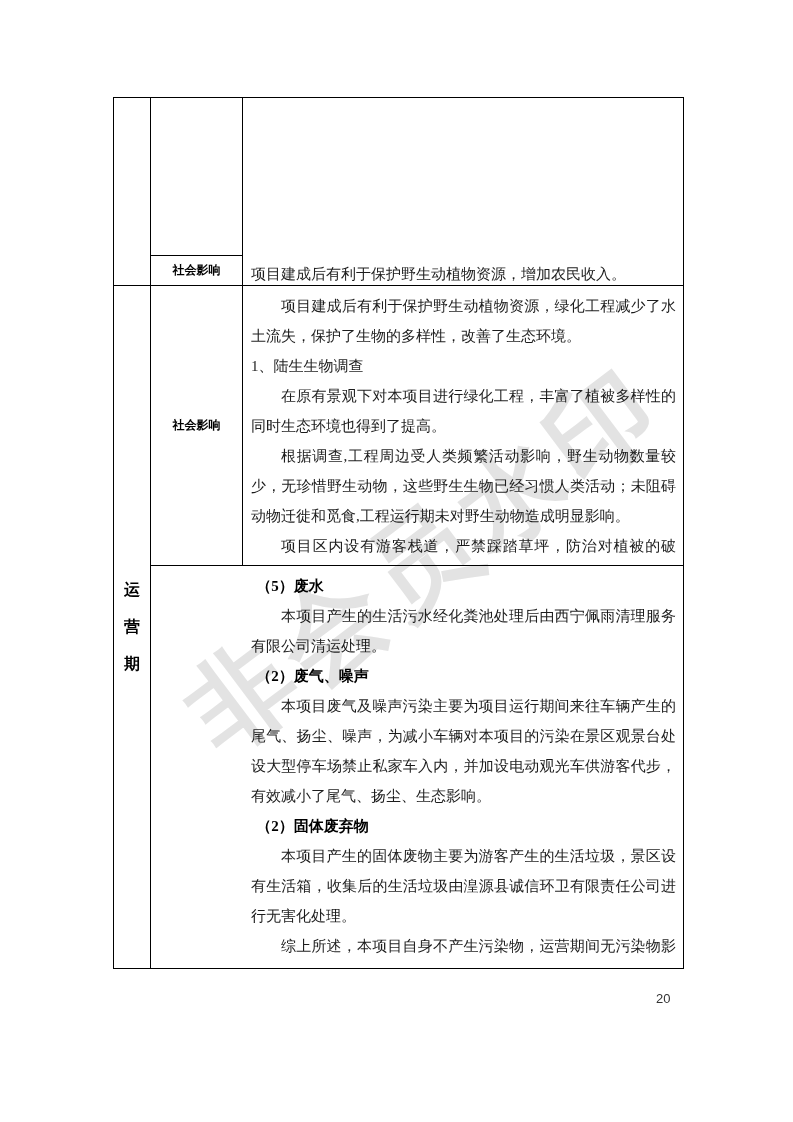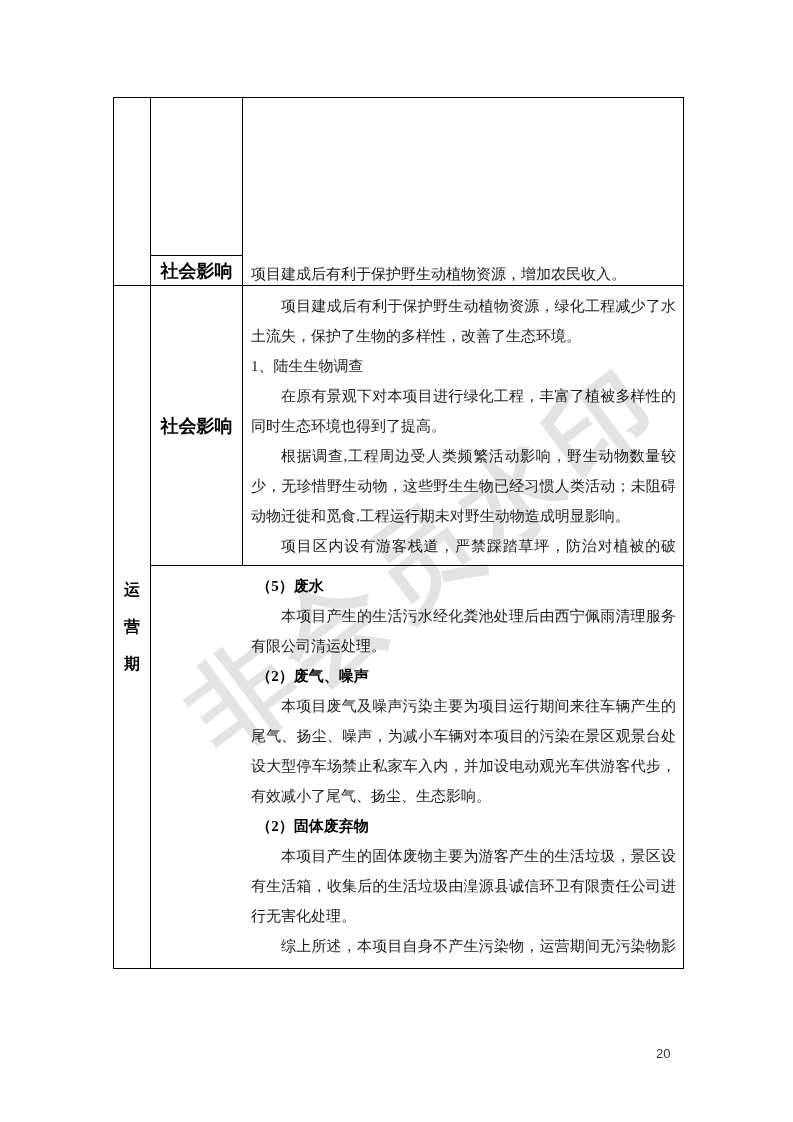--- a/index.html
+++ b/index.html
@@ -68,21 +68,21 @@
     font-weight: bold;
     font-size: 16px;
     color: #000;
   }
   .label-cell {
     grid-column: 2;
     display: flex;
     align-items: center;
     justify-content: center;
     font-weight: bold;
-    font-size: 18px;
+    font-size: 12px;
     color: #000;
     text-align: center;
   }
   .content-cell {
     grid-column: 3;
     padding: 3px 7px 0 8px;
     line-height: 30px;
     overflow: hidden;
   }
   .content-cell.pad-more { padding-top: 5px; }
@@ -91,21 +91,21 @@
     text-align: justify;
     text-justify: inter-ideograph;
   }
   .para.indent { text-indent: 2em; }
   .para.noindent { text-indent: 0; }
   .para.headreg { text-indent: 0.35em; }
   .para.head { text-indent: 0.35em; font-weight: bold; color: #000; }
   #page-number {
     position: absolute;
     left: 656px;
-    top: 1046px;
+    top: 991px;
     font-size: 13px;
     color: #333;
     font-family: "Liberation Sans", sans-serif;
     z-index: 1;
   }
 </style>
 </head>
 <body>
 
 <div id="page">

